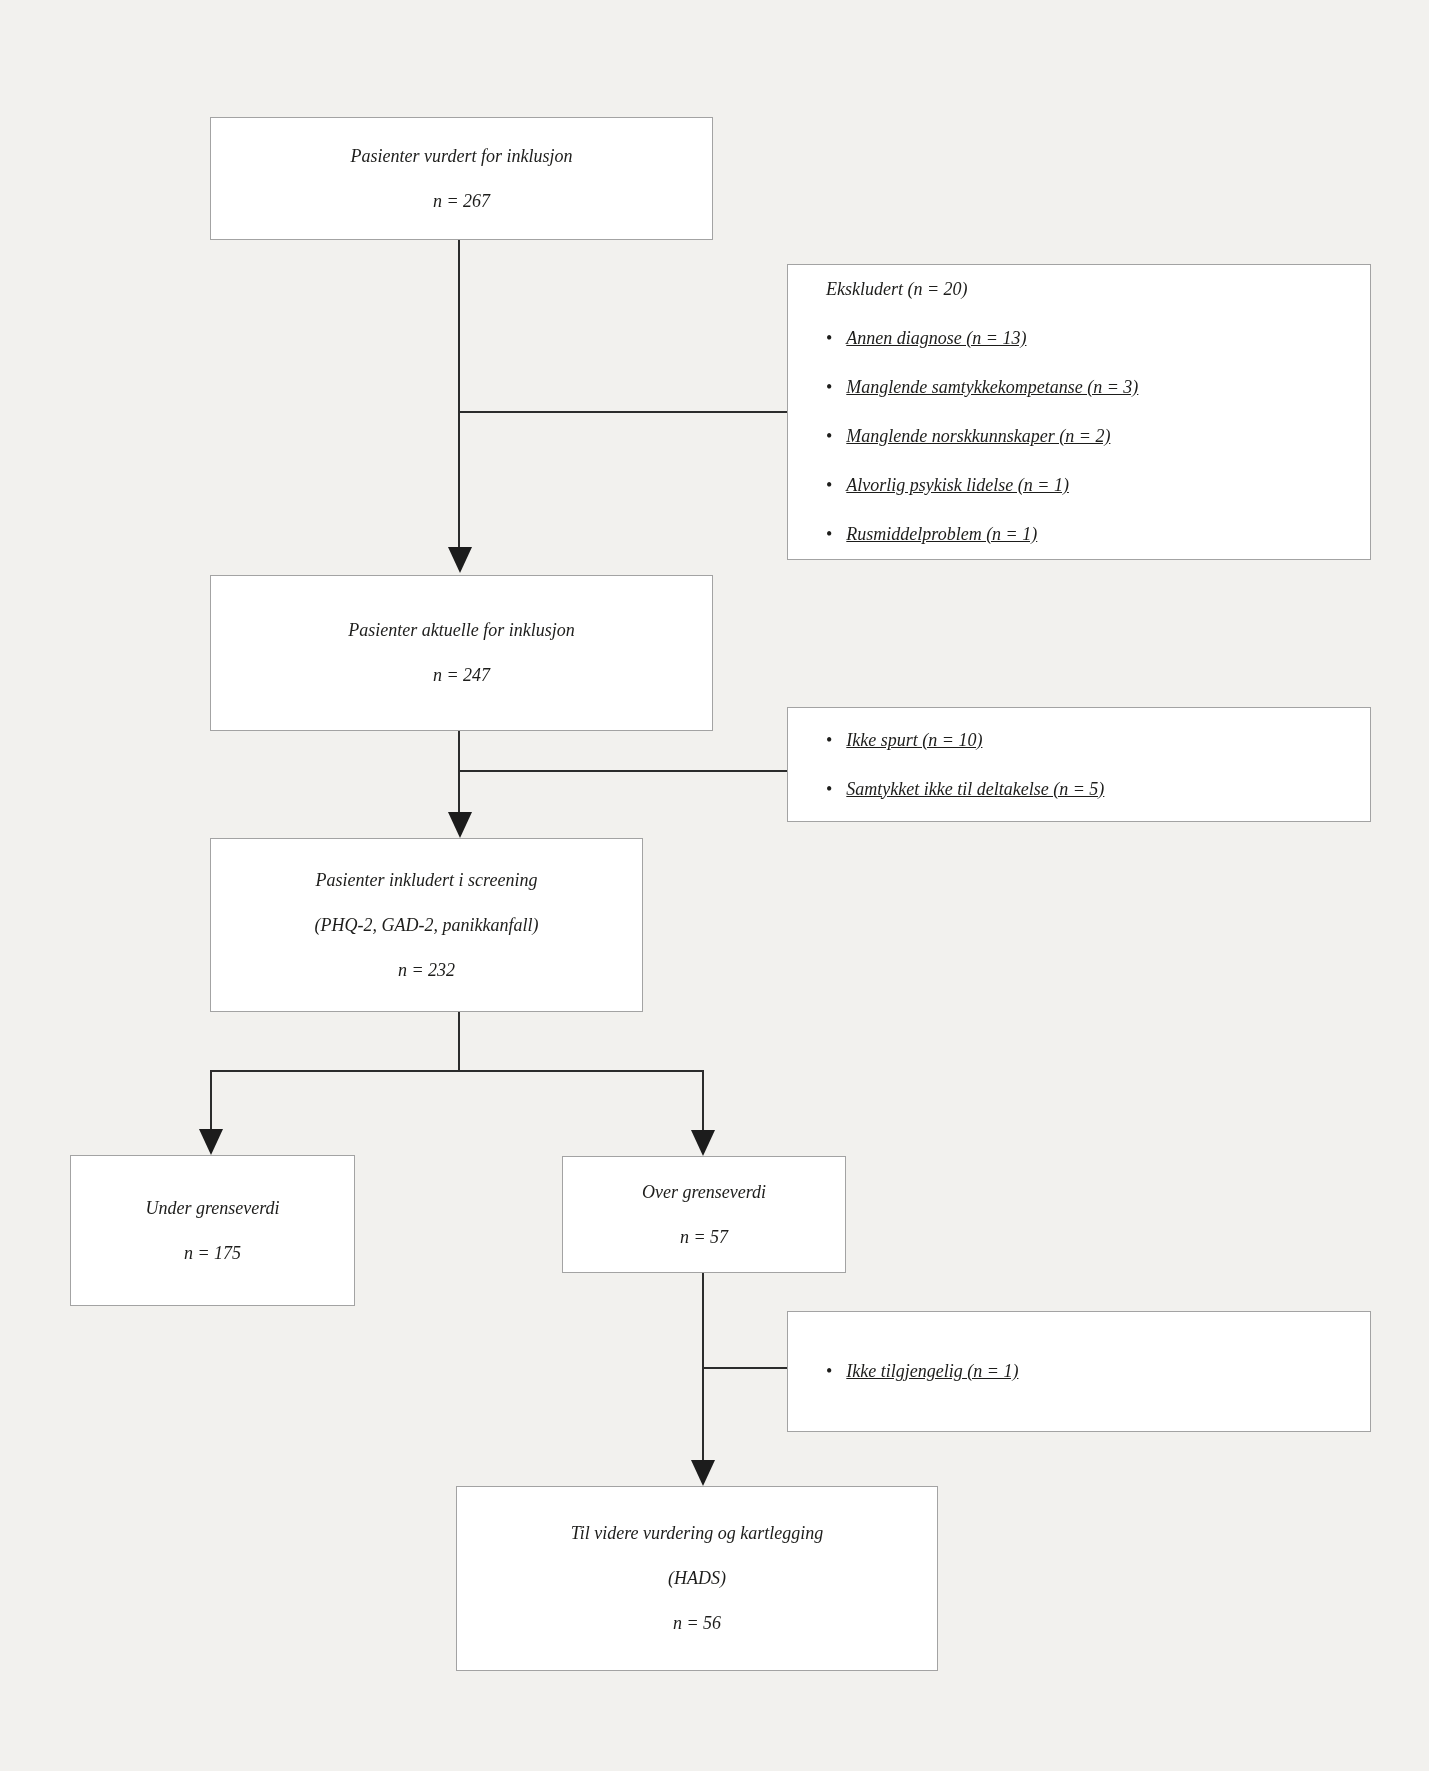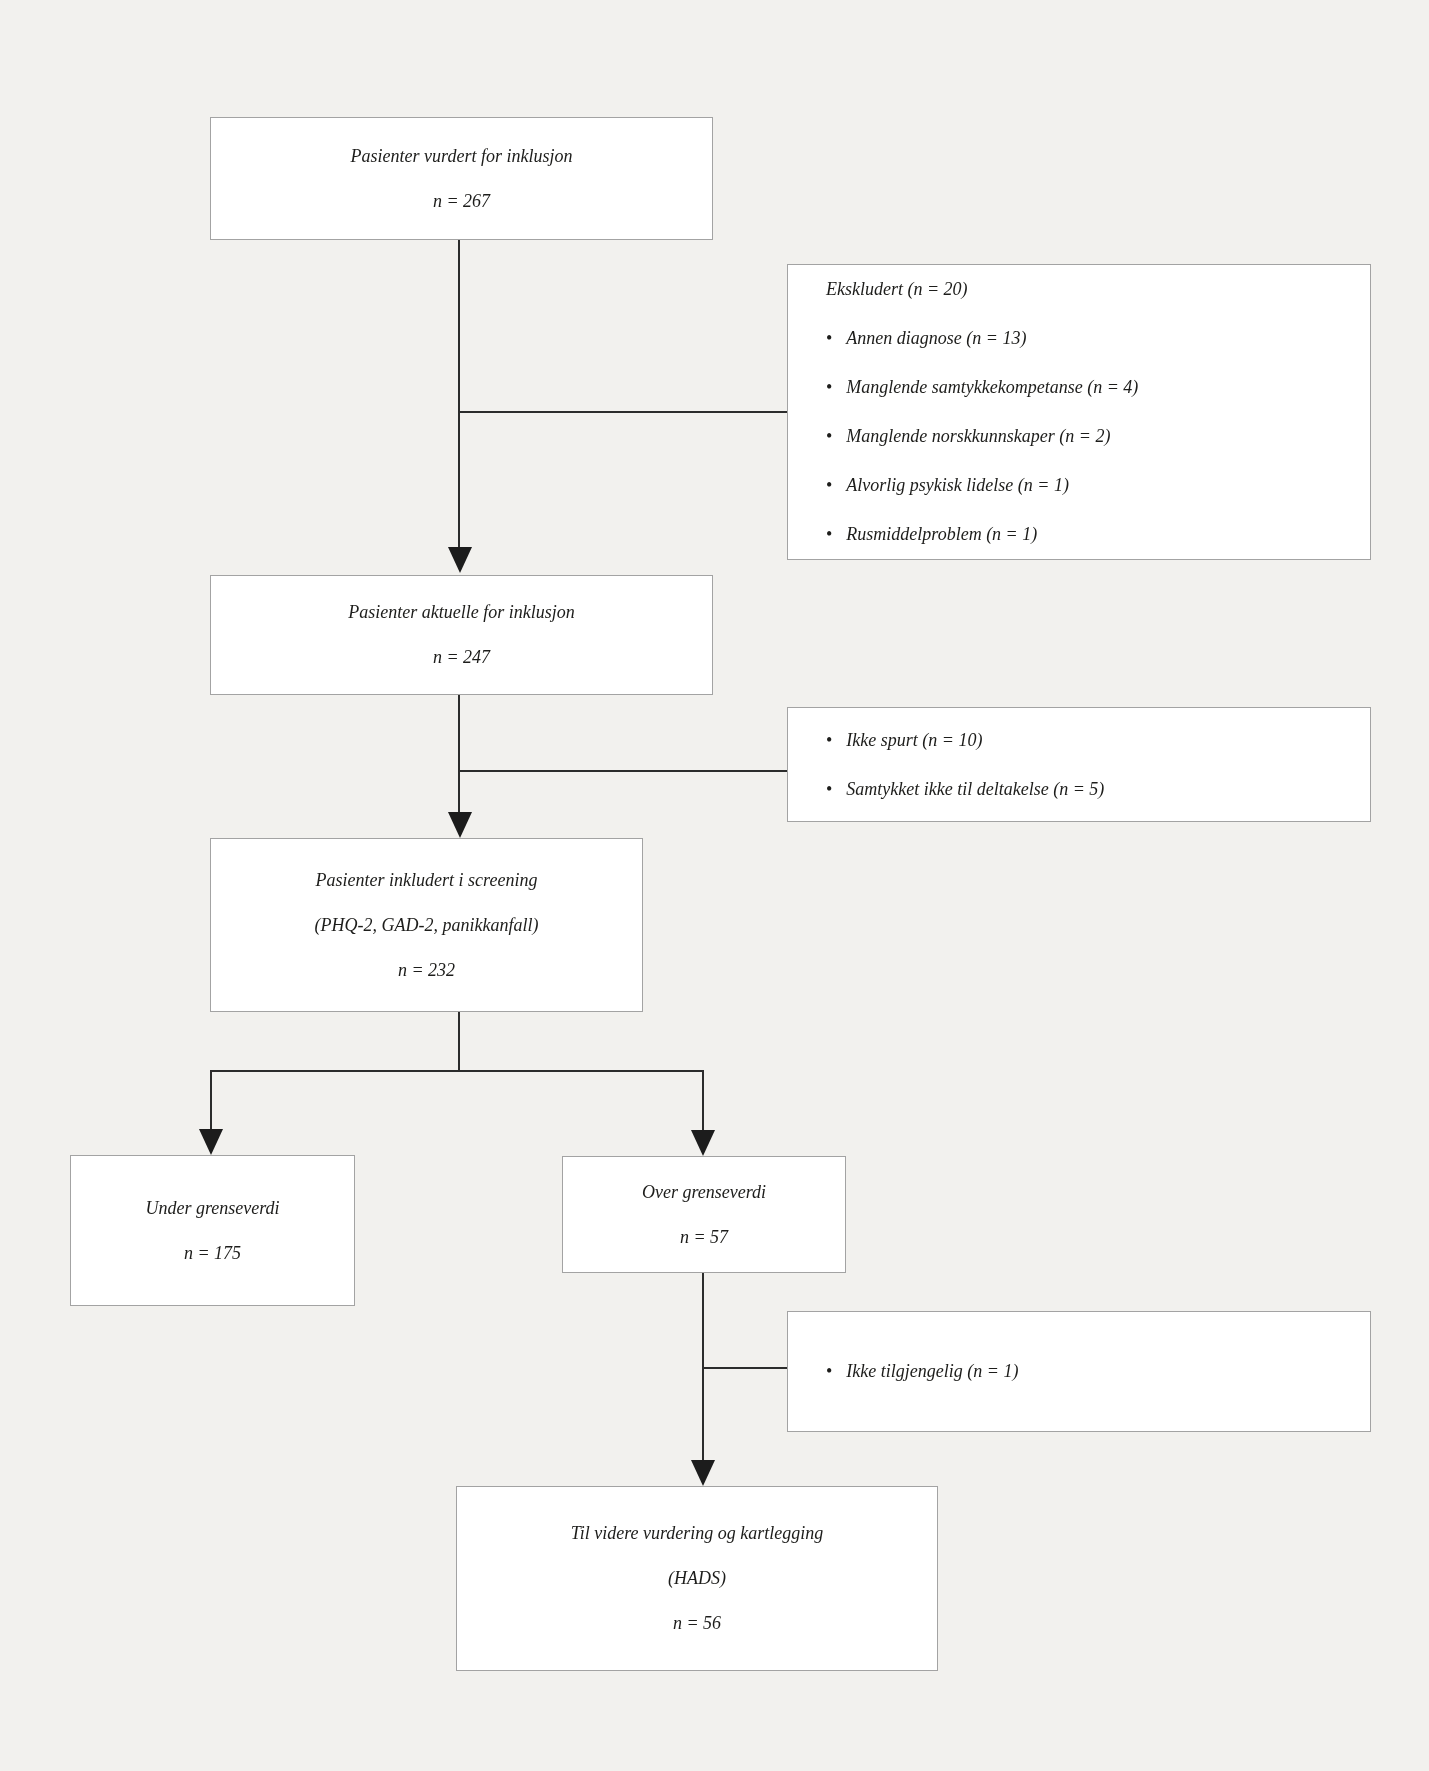--- a/index.html
+++ b/index.html
@@ -32,21 +32,21 @@
     text-align: center;
     line-height: 45px;
   }
   .node.side {
     align-items: flex-start;
     text-align: left;
     padding-left: 38px;
     padding-right: 0;
   }
   .node.side .s-line { line-height: 49px; white-space: nowrap; }
-  .bullet-item { display: flex; align-items: flex-end; }
+  .bullet-item { display: flex; align-items: flex-end; text-decoration: underline; }
   .bullet::before {
     content: "\2022";
     display: inline-block;
     margin-right: 14px;
     font-style: normal;
   }
   .hline { position: absolute; height: 2px; background: #2c2c2c; }
   .vline { position: absolute; width: 2px; background: #2c2c2c; }
   .arrow-down {
     position: absolute;
@@ -86,37 +86,37 @@
   </div>
 
   <div class="node side" style="left:787px; top:264px; width:584px; height:296px;">
     <div class="s-line">Ekskludert (n = 20)</div>
     <div class="s-line bullet-item">
         <span class="bullet"></span>
         <span>Annen diagnose (n = 13)</span>
       </div>
     <div class="s-line bullet-item">
         <span class="bullet"></span>
-        <span>Manglende samtykkekompetanse (n = 4)</span>
+        <span>Manglende samtykkekompetanse (n = 3)</span>
       </div>
     <div class="s-line bullet-item">
         <span class="bullet"></span>
         <span>Manglende norskkunnskaper (n = 2)</span>
       </div>
     <div class="s-line bullet-item">
         <span class="bullet"></span>
         <span>Alvorlig psykisk lidelse (n = 1)</span>
       </div>
     <div class="s-line bullet-item">
         <span class="bullet"></span>
         <span>Rusmiddelproblem (n = 1)</span>
       </div>
   </div>
 
-  <div class="node main" style="left:210px; top:575px; width:503px; height:120px;">
+  <div class="node main" style="left:210px; top:575px; width:503px; height:156px;">
     <div>Pasienter aktuelle for inklusjon</div>
     <div>n = 247</div>
   </div>
 
   <div class="node side" style="left:787px; top:707px; width:584px; height:115px;">
     <div class="s-line bullet-item">
         <span class="bullet"></span>
         <span>Ikke spurt (n = 10)</span>
       </div>
     <div class="s-line bullet-item">

